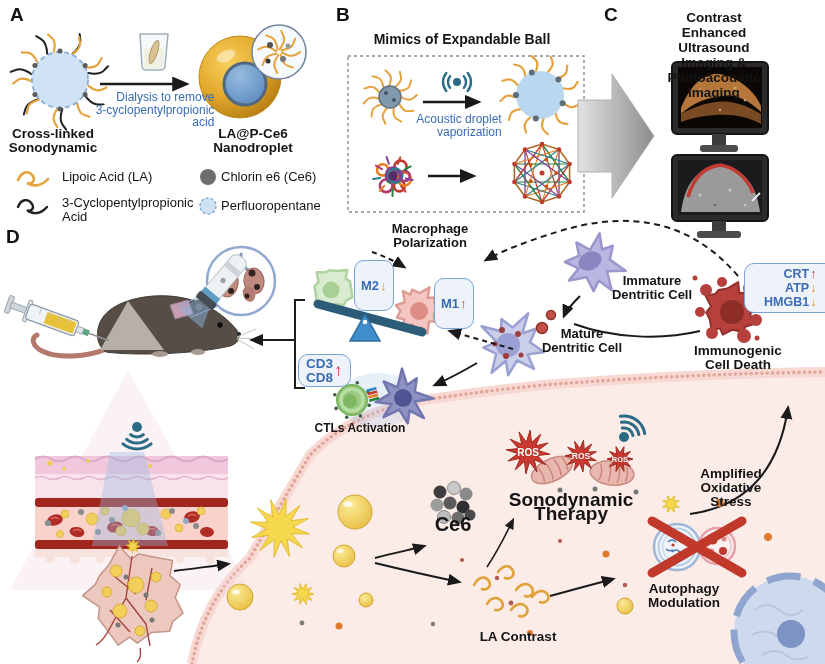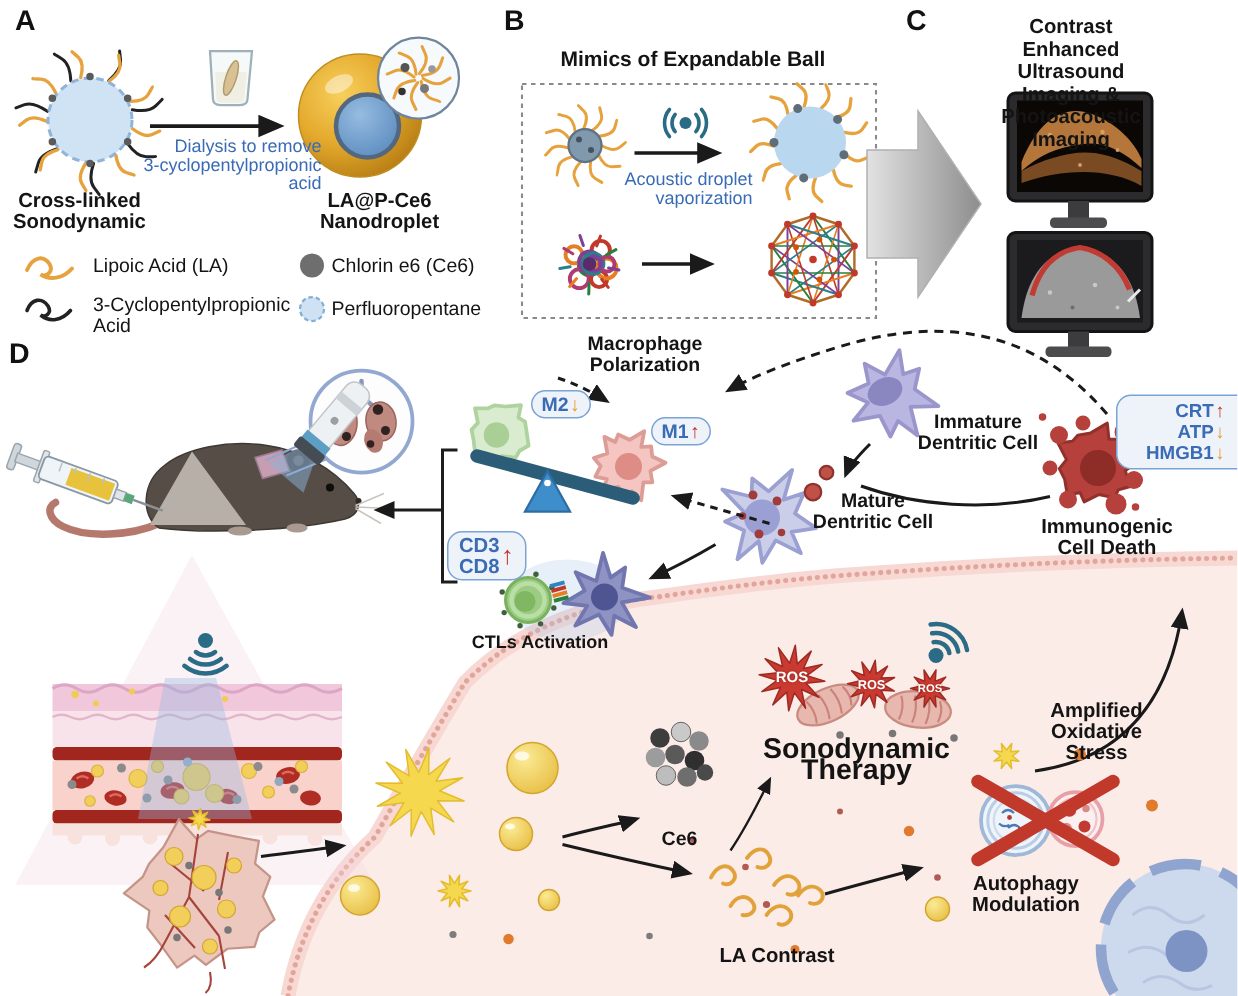--- a/index.html
+++ b/index.html
@@ -7,21 +7,21 @@
        font-family:"Liberation Sans",sans-serif;}
   #art{position:absolute;left:0;top:0;}
   .fig-lbl{position:absolute;font:800 19px "Liberation Sans",sans-serif;color:#111;}
   .lbl{position:absolute;font:bold 13px "Liberation Sans",sans-serif;color:#141414;
        text-align:center;white-space:pre-line;line-height:14px;transform:translateX(-50%);}
   .lbl.big{font-size:14px;}
   .lbl.blue{color:#3a6cb5;font-size:12px;line-height:12.5px;font-weight:normal;text-align:right;}
   .lg{position:absolute;font:13px "Liberation Sans",sans-serif;color:#141414;
       white-space:pre-line;line-height:13.5px;}
   .badge{position:absolute;background:#eef3fa;border:1.5px solid #7aa3d6;border-radius:10px;
-         color:#3a6cb5;font:bold 13px "Liberation Sans",sans-serif;padding:1px 6px;
+         color:#3a6cb5;font:bold 13px "Liberation Sans",sans-serif;padding:17px 6px;
          display:flex;align-items:center;justify-content:center;gap:1px;}
   .badge .dir-up{color:#c0392b;}
   .badge .dir-down{color:#e8982e;}
   .badge-col{display:flex;flex-direction:column;line-height:13.5px;}
   .badge-row{display:flex;justify-content:flex-end;line-height:14px;gap:1px;}
   .ros{position:absolute;color:#ffffff;font:bold 10px "Liberation Sans",sans-serif;
        transform:translate(-50%,-50%);text-shadow:0 0 2px #8e2a22;}
   .ros.s2{font-size:8.5px;} .ros.s3{font-size:7.5px;}
 </style>
 </head>
@@ -702,16 +702,16 @@
 <div class="ros s2" style="left:581px;top:456px;">ROS</div>
 <div class="ros s3" style="left:620px;top:459px;">ROS</div>
 
 <div class="lbl" style="left:571px;top:493px;font-size:19px;">Sonodynamic
 Therapy</div>
 <div class="lbl" style="left:731px;top:433px;font-size:13.5px;margin-top:34px;">Amplified
 Oxidative
 Stress</div>
 <div class="lbl" style="left:684px;top:582px;font-size:13.5px;">Autophagy
 Modulation</div>
-<div class="lbl" style="left:453px;top:552px;font-size:13px;">Ce6</div>
+<div class="lbl" style="left:453px;top:517px;font-size:20px;">Ce6</div>
 <div class="lbl" style="left:518px;top:630px;font-size:13.5px;">LA Contrast</div>
 
 </div>
 
 </body></html>

